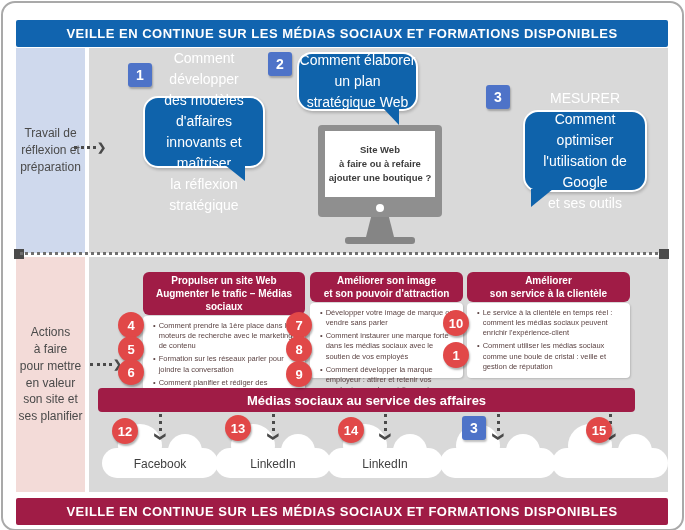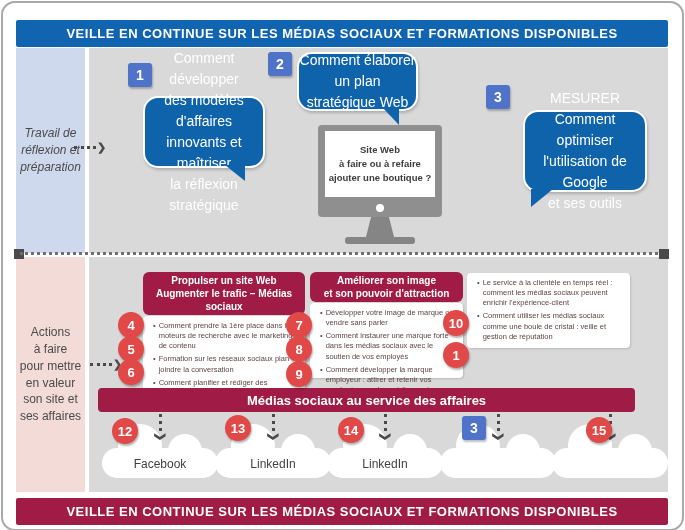--- a/index.html
+++ b/index.html
@@ -22,21 +22,21 @@
   }
   .banner.top    { top:20px;  background:#1164af; }
   .banner.bottom { top:498px; background:#a01c46; }
 
   
   .sidebar {
     position:absolute; left:16px; width:69px;
     display:flex; align-items:center; justify-content:center;
     text-align:center; color:#4a4a4a; font-size:12px; line-height:1.4;
   }
-  .sidebar.upper { top:48px;  height:205px; background:#cfd9ed;font-style:italic; }
+  .sidebar.upper { top:48px;  height:205px; background:#cfd9ed; }
   .sidebar.lower { top:257px; height:235px; background:#f3dbd8; }
 
   .dot-arrow { position:absolute; display:flex; align-items:center; z-index:6; }
   .dot-arrow .dots { width:22px; height:0; border-top:3px dotted #4a4a4a; margin-right:1px; }
   .dot-arrow .chev { font-size:11px; font-weight:bold; color:#4a4a4a; line-height:1; }
   .dot-arrow.upper { left:74px; top:142px; }
   .dot-arrow.lower { left:90px; top:359px; }
 
   
   .panel { position:absolute; left:89px; width:579px; background:#d9d9d9; }
@@ -195,40 +195,40 @@
   <div class="div-end l"></div>
   <div class="divider"></div>
   <div class="div-end r"></div>
 
   <div class="sidebar lower">
     <span class="lines">Actions
 à faire
 pour mettre
 en valeur
 son site et
-ses affaires</span>
+ses planifier</span>
   </div>
   <div class="dot-arrow lower">
     <span class="dots"></span>
       <span class="chev">❯</span>
   </div>
 
   <div class="panel lower">
 
     <div class="col col1">
       <div class="hdr lines">Propulser un site Web
 Augmenter le trafic – Médias sociaux</div>
       <div class="box">
         <div class="item">
           <span class="bullet">•</span>
           <span>Comment prendre la 1ère place dans les moteurs de recherche avec le marketing de contenu</span>
         </div>
         <div class="item">
           <span class="bullet">•</span>
-          <span>Formation sur les réseaux sociaux plan joindre la conversation</span>
+          <span>Formation sur les réseaux parler pour joindre la conversation</span>
         </div>
         <div class="item">
           <span class="bullet">•</span>
           <span>Comment planifier et rédiger des contenus pour le Web</span>
         </div>
       </div>
       <div class="circle-badge" style="left:-25px; top:40px;">
         <span>4</span>
       </div>
       <div class="circle-badge" style="left:-25px; top:64px;">
@@ -261,20 +261,22 @@
       </div>
       <div class="circle-badge" style="left:-24px; top:64px;">
         <span>8</span>
       </div>
       <div class="circle-badge" style="left:-24px; top:89px;">
         <span>9</span>
       </div>
     </div>
 
     <div class="col col3">
+      <div class="hdr lines">Améliorer
+son service à la clientèle</div>
       <div class="box">
         <div class="item">
           <span class="bullet">•</span>
           <span>Le service à la clientèle en temps réel : comment les médias sociaux peuvent enrichir l'expérience-client</span>
         </div>
         <div class="item">
           <span class="bullet">•</span>
           <span>Comment utiliser les médias sociaux comme une boule de cristal : veille et gestion de réputation</span>
         </div>
       </div>

